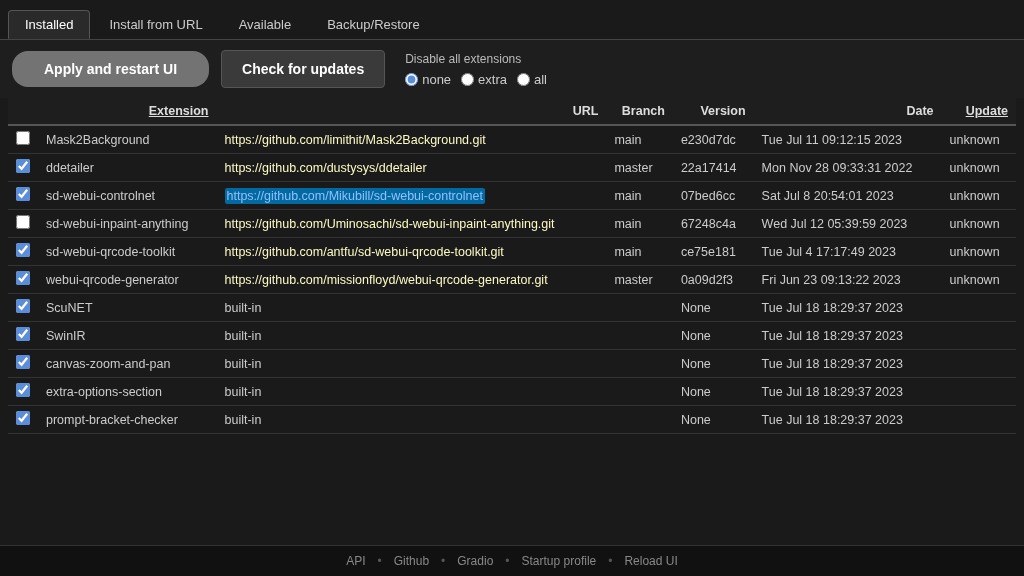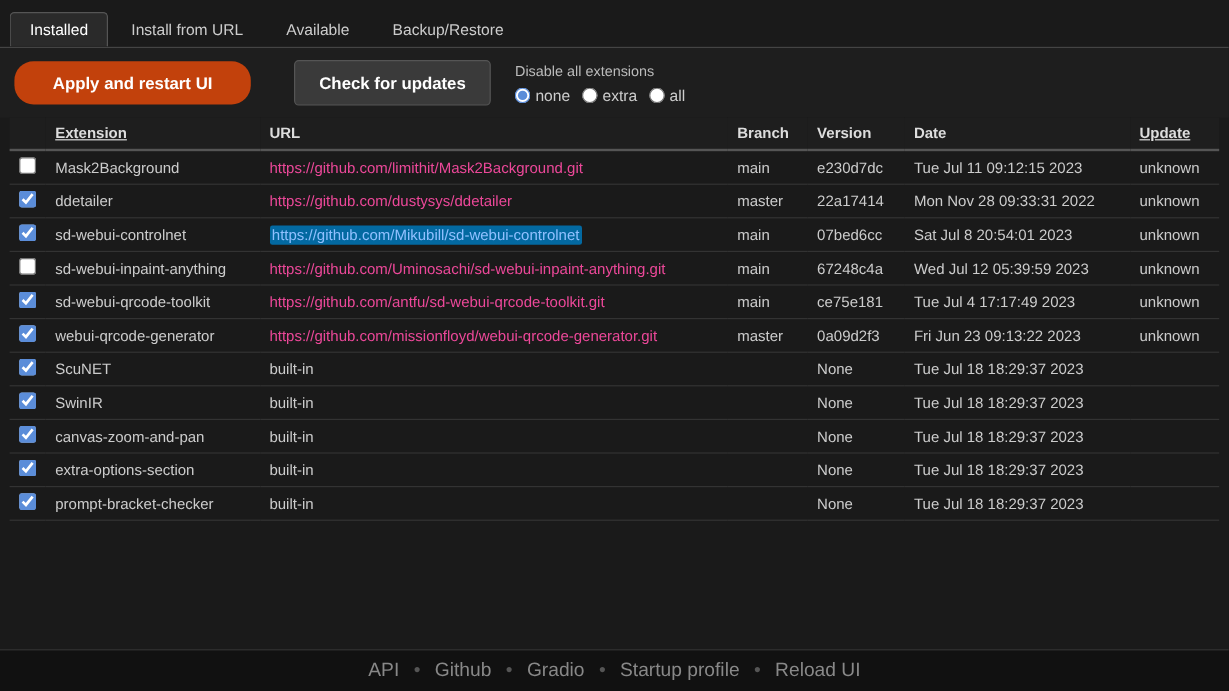--- a/index.html
+++ b/index.html
@@ -38,41 +38,40 @@
 
     
     .toolbar {
       display: flex;
       align-items: center;
       padding: 10px 12px;
       gap: 12px;
       background: #1e1e1e;
     }
     .btn-apply {
-      background: #c2410c;
+      background: #737373;
       color: #fff;
       border: none;
       padding: 10px 32px;
       font-size: 14px;
       font-weight: bold;
       border-radius: 16px;
       cursor: pointer;
       min-width: 160px;
     }
     .btn-check {
       background: #3a3a3a;
       color: #fff;
       border: 1px solid #555;
       padding: 10px 20px;
       font-size: 14px;
       font-weight: bold;
       border-radius: 4px;
       cursor: pointer;
       min-width: 160px;
-      margin-left: 24px;
     }
 
     .disable-section {
       display: flex;
       flex-direction: column;
       gap: 6px;
       margin-left: 8px;
     }
     .disable-label {
       font-size: 12px;
@@ -103,40 +102,40 @@
     table {
       width: 100%;
       border-collapse: collapse;
       font-size: 12.5px;
     }
     thead tr {
       background: #1e1e1e;
       border-bottom: 2px solid #555;
     }
     thead th {
-      text-align: left;
+      text-align: right;
       padding: 6px 8px;
       color: #ddd;
       font-weight: 600;
       border-bottom: 1px solid #555;
       white-space: nowrap;
     }
     thead th.underline {
       text-decoration: underline;
     }
     tbody tr {
       border-bottom: 1px solid #333;
     }
     tbody td {
       padding: 5px 8px;
       color: #ccc;
       vertical-align: middle;
     }
     .url-link {
-      color: #ec4899;
+      color: #fef9c3;
       text-decoration: none;
     }
     .url-selected {
       background: #0369a1;
       color: #90c0ff;
       border-radius: 2px;
       padding: 1px 2px;
     }
     .cb-cell {
       width: 24px;
@@ -154,21 +153,21 @@
       position: fixed;
       bottom: 0;
       width: 1024px;
       background: #111;
       border-top: 1px solid #333;
       display: flex;
       align-items: center;
       justify-content: center;
       padding: 8px 16px;
       gap: 12px;
-      font-size: 16px;
+      font-size: 12px;
       color: #888;
     }
     .footer a {
       color: #888;
       text-decoration: none;
     }
     .footer-dot {
       color: #555;
     }
   </style>

